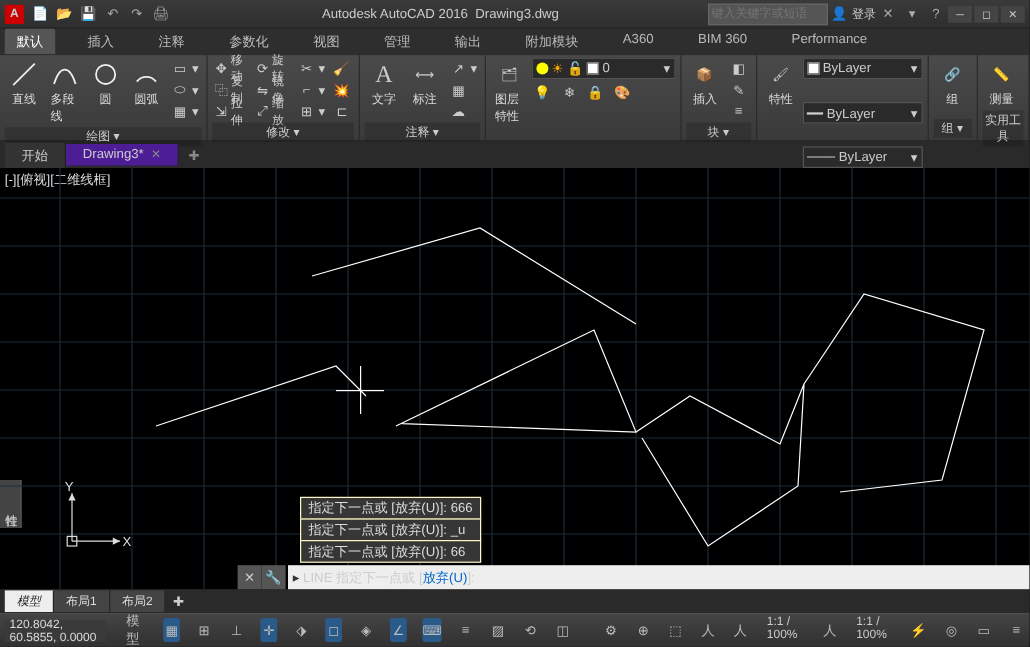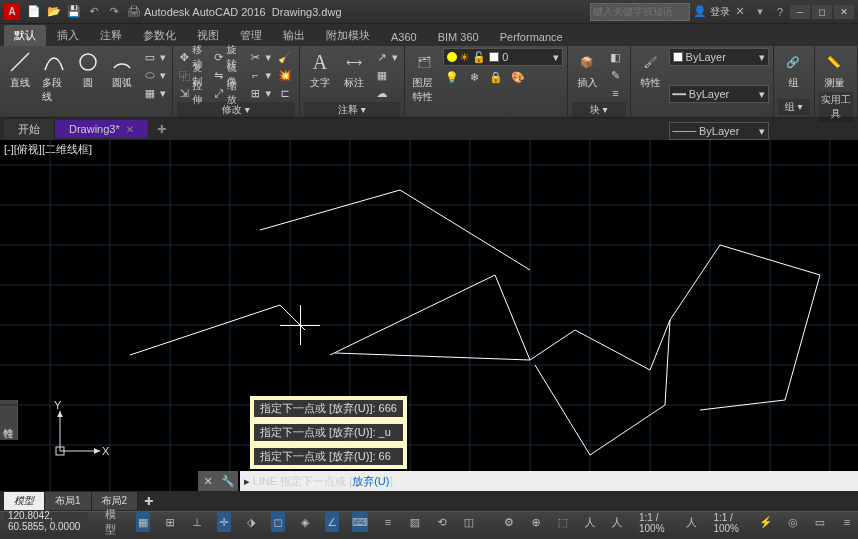--- a/index.html
+++ b/index.html
@@ -1,24 +1,24 @@
 <!DOCTYPE html>
 <html><head>
 <meta charset="utf-8">
 <style>
 *{margin:0;padding:0;box-sizing:border-box;font-family:"Microsoft YaHei",Arial,sans-serif;font-size:11px;color:#ccc;user-select:none}
 body{width:858px;height:539px;background:#333;overflow:hidden;position:relative}
 .titlebar{height:24px;background:linear-gradient(#3a3a3a,#2e2e2e);display:flex;align-items:center;padding:0 4px;border-bottom:1px solid #222}
 .autodesk-logo{width:16px;height:16px;background:#c00;margin-right:4px;display:flex;align-items:center;justify-content:center;font-weight:bold;font-size:10px}
-.title-text{flex:1;color:#eee;font-size:11px}
+.title-text{flex:1;text-align:center;color:#eee;font-size:11px}
 .search-box{width:100px;height:18px;background:#555;border:1px solid #666;font-size:10px;padding:0 2px;color:#aaa}
 .tb-icon{width:16px;height:16px;margin:0 2px;display:flex;align-items:center;justify-content:center;color:#aaa;cursor:pointer}
 .win-btns{display:flex;gap:2px}
 .win-btn{width:20px;height:14px;background:#444;display:flex;align-items:center;justify-content:center;cursor:pointer;font-size:9px}
-.ribbon-tabs{height:22px;background:#2e2e2e;display:flex;align-items:flex-end;padding-left:4px;gap:1px}
+.ribbon-tabs{height:22px;background:#2e2e2e;display:flex;align-items:flex-start;padding-left:4px;gap:17px}
 .rtab{padding:3px 10px;color:#bbb;cursor:pointer;font-size:11px;border-radius:2px 2px 0 0}
 .rtab.active{background:#555;color:#fff}
 .ribbon{height:72px;background:linear-gradient(#4a4a4a,#3a3a3a);display:flex;border-bottom:1px solid #222}
 .panel{border-right:1px solid #2a2a2a;padding:2px 4px;display:flex;flex-direction:column;position:relative}
 .panel-body{flex:1;display:flex;gap:2px;align-items:flex-start}
 .panel-title{text-align:center;font-size:10px;color:#ccc;padding:1px 0;background:rgba(0,0,0,0.15);margin-top:auto}
 .bigbtn{display:flex;flex-direction:column;align-items:center;gap:2px;padding:2px 4px;cursor:pointer;border-radius:2px}
 .bigbtn-icon{width:24px;height:24px;display:flex;align-items:center;justify-content:center}
 .bigbtn-label{font-size:10px;color:#ddd}
 .smallrow{display:flex;align-items:center;gap:2px;padding:1px 2px;cursor:pointer;height:18px}
@@ -35,30 +35,30 @@
 .ftab-add{padding:3px 8px;cursor:pointer;color:#888}
 .canvas-area{position:relative;background:#000;height:351px}
 .viewport-label{position:absolute;top:2px;left:4px;color:#ddd;font-size:11px}
 .canvas-svg{position:absolute;top:0;left:0;width:100%;height:100%}
 .ucs{position:absolute;bottom:30px;left:50px}
 .crosshair{position:absolute;left:300px;top:185px;pointer-events:none}
 .crosshair .h{position:absolute;width:40px;height:1px;background:#fff;top:0;left:-20px}
 .crosshair .v{position:absolute;width:1px;height:40px;background:#fff;left:0;top:-20px}
 .side-tab{position:absolute;left:-1px;top:260px;background:#444;padding:20px 2px;writing-mode:vertical-rl;font-size:10px;border-right:1px solid #555}
 .cmd-history{position:absolute;bottom:22px;left:250px;display:flex;flex-direction:column}
-.cmd-hist-line{background:rgba(60,60,60,0.9);color:#ddd;padding:1px 6px;font-size:11px;border:4px solid #fef9c3;margin-top:-1px}
+.cmd-hist-line{background:rgba(60,60,60,0.9);color:#ddd;padding:1px 6px;font-size:11px;border:1px solid #fef9c3;margin-top:-1px}
 .cmd-line{position:absolute;bottom:0;left:220px;right:0;height:20px;background:#eee;display:flex;align-items:center;padding:0 4px;gap:4px}
 .cmd-line .prompt{color:#333;font-size:11px}
 .cmd-line .hl{color:#06c}
 .cmd-ctrl{position:absolute;bottom:0;left:198px;width:20px;height:20px;background:#555;display:flex;align-items:center;justify-content:center;cursor:pointer}
 .layout-tabs{height:20px;background:#2a2a2a;display:flex;align-items:center;padding-left:4px}
 .ltab{padding:2px 10px;background:#444;color:#ddd;font-size:10px;cursor:pointer;border-right:1px solid #222}
 .ltab.active{background:#eee;color:#222;font-style:italic}
 .ltab-add{padding:2px 6px;cursor:pointer}
-.statusbar{height:24px;background:linear-gradient(#444,#333);display:flex;align-items:flex-start;padding:0 4px;gap:13px;border-top:1px solid #555}
+.statusbar{height:24px;background:linear-gradient(#444,#333);display:flex;align-items:flex-end;padding:0 4px;gap:13px;border-top:1px solid #555}
 .coords{color:#ddd;font-size:10px;padding:0 4px;background:#3a3a3a;height:18px;display:flex;align-items:center}
 .sbtn{width:22px;height:20px;display:flex;align-items:center;justify-content:center;cursor:pointer;border-radius:2px;color:#bbb}
 .sbtn.on{background:#2a5a8a}
 .scale-txt{font-size:10px;padding:0 2px}
 .flex-spacer{flex:1}
 svg{pointer-events:none}
 </style>
 </head>
 <body>
 
@@ -144,20 +144,21 @@
         <div class="smallrow">
             <span class="icon">⬭</span>
             <span>▾</span>
           </div>
         <div class="smallrow">
             <span class="icon">▦</span>
             <span>▾</span>
           </div>
       </div>
     </div>
+    <div class="panel-title">绘图 ▾</div>
   </div>
 
   <div class="panel">
     <div class="panel-body">
       <div class="col">
         <div class="smallrow">
             <span class="icon">✥</span>
             <span class="lbl">移动</span>
           </div>
         <div class="smallrow">

